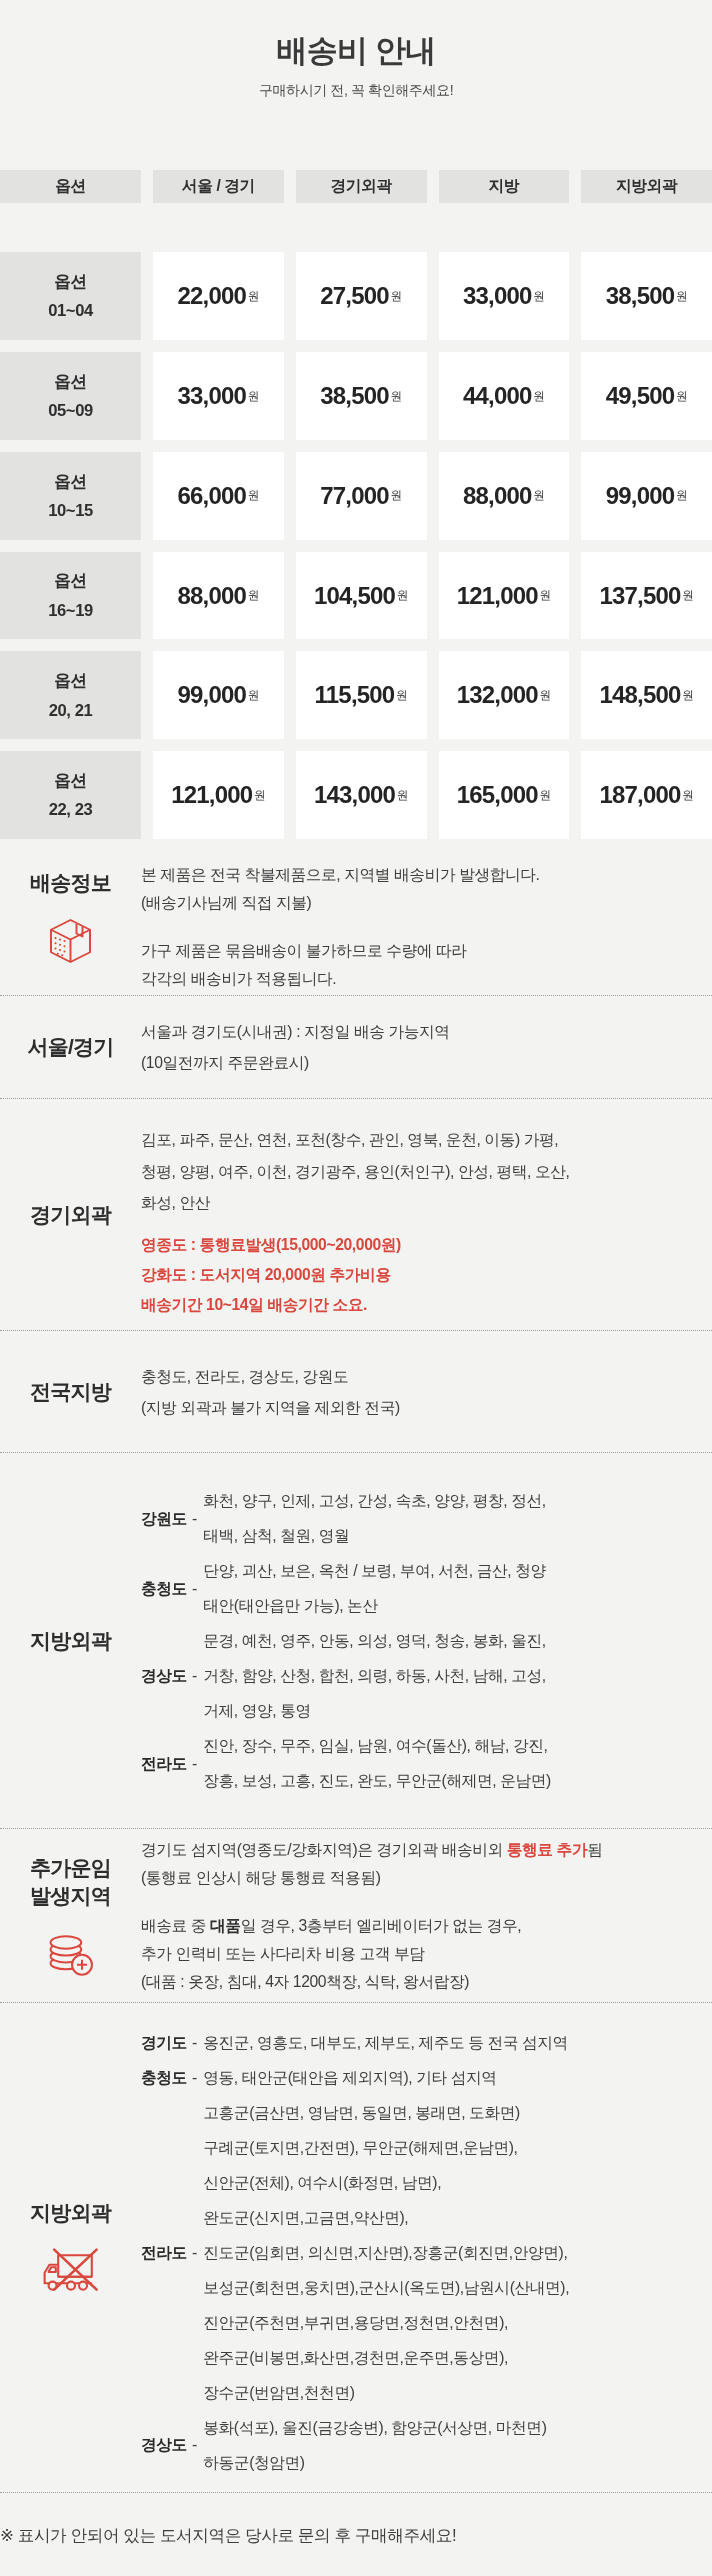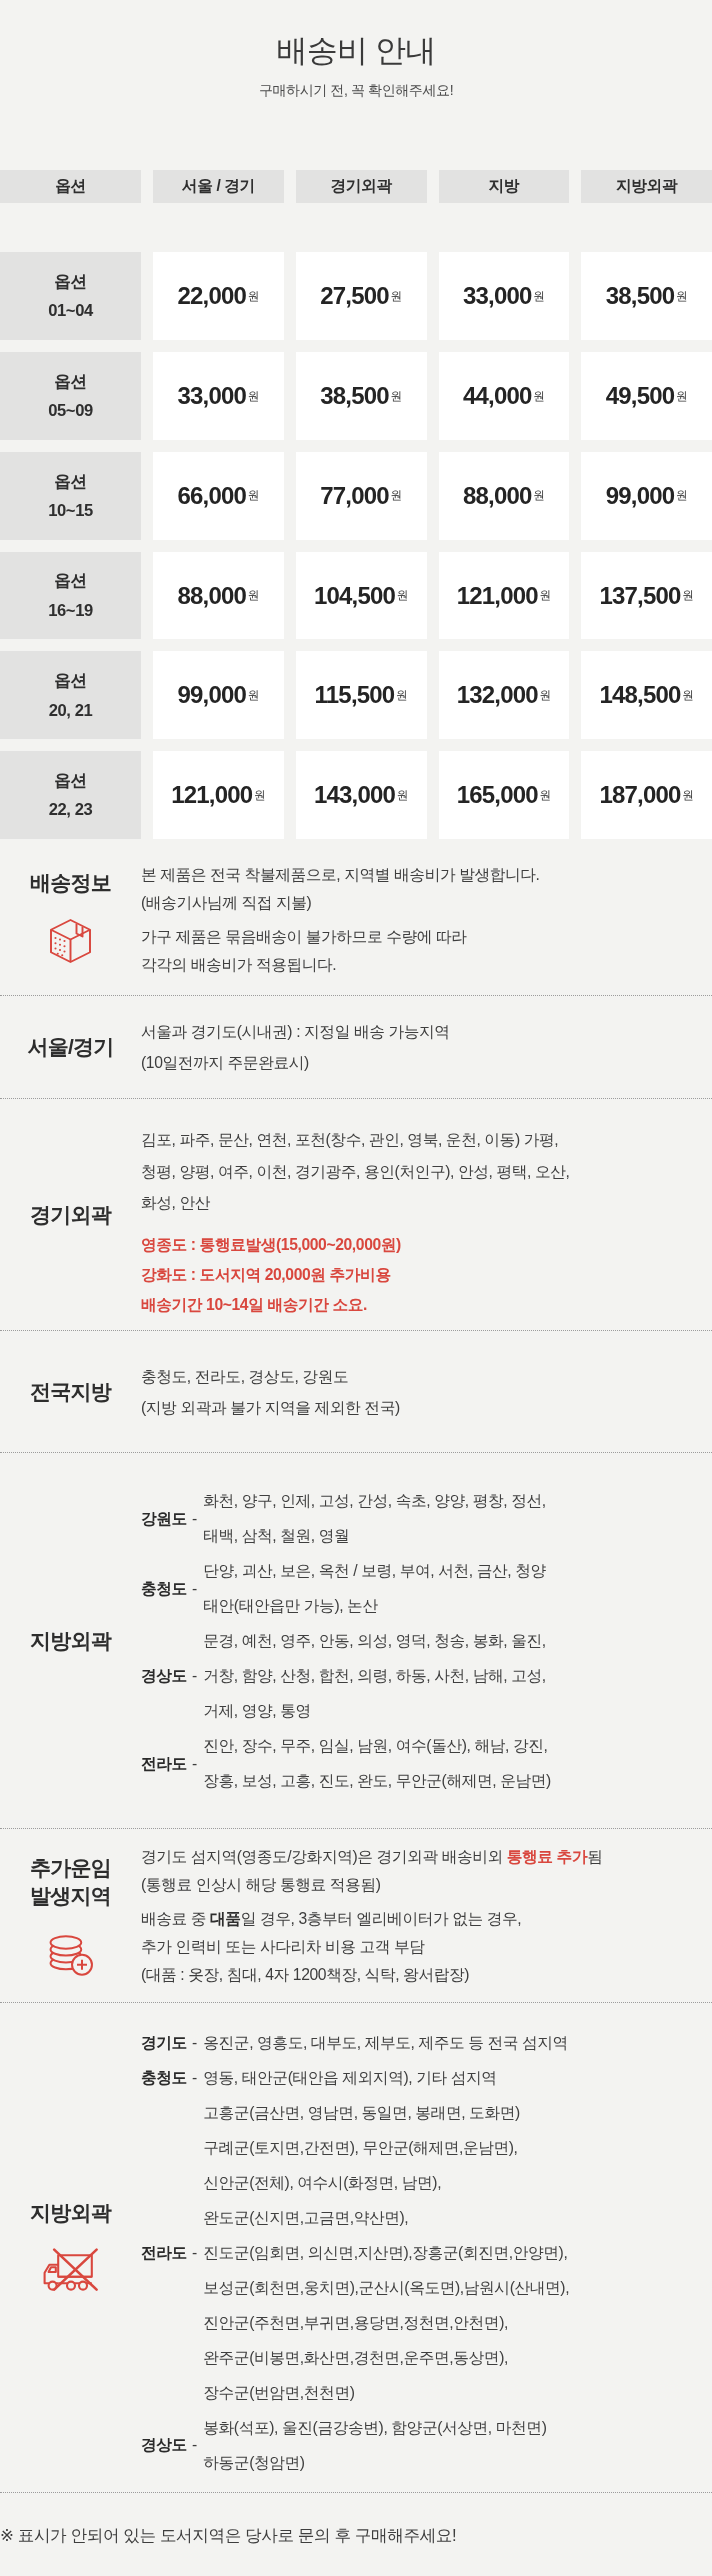--- a/index.html
+++ b/index.html
@@ -7,21 +7,21 @@
     width:712px;height:2576px;overflow:hidden;
     background:#f3f3f1;
     font-family:"Liberation Sans","DejaVu Sans",sans-serif;
     color:#3f3f3f;
     -webkit-font-smoothing:antialiased;
   }
   .wrap{width:712px;}
 
   
   .header{height:170px;box-sizing:border-box;padding-top:33px;text-align:center;}
-  .title{font-size:31px;font-weight:400;color:#3a3a3a;letter-spacing:-0.8px;line-height:36px;}
+  .title{font-size:31px;font-weight:700;color:#3a3a3a;letter-spacing:-0.8px;line-height:36px;}
   .subtitle{margin-top:13.3px;font-size:14px;color:#4c4c4c;letter-spacing:-0.4px;}
 
   
   .ship-table{display:grid;grid-template-columns:141px repeat(4,1fr);gap:12px;height:669px;box-sizing:border-box;}
   .th{background:#e2e2e1;display:flex;align-items:center;justify-content:center;
       font-size:15.7px;font-weight:700;color:#2f2f2f;height:33px;letter-spacing:-0.4px;}
   .opt-cell{background:#e2e2e1;display:flex;flex-direction:column;align-items:center;justify-content:center;
       font-size:16.6px;font-weight:700;color:#2f2f2f;letter-spacing:-0.4px;}
   .opt-cell .l2{margin-top:8.3px;}
   .price-cell{background:#ffffff;display:flex;align-items:center;justify-content:center;text-align:right;}
@@ -30,21 +30,21 @@
 
   
   .section{display:flex;box-sizing:border-box;border-bottom:1.7px dotted #9c9c9c;}
   .label-col{width:141px;flex:none;display:flex;flex-direction:column;align-items:center;justify-content:center;gap:9px;}
   .sec-label{font-size:21px;font-weight:700;color:#2d2d2d;letter-spacing:-0.8px;line-height:28px;text-align:center;}
   .sec-icon{margin-top:11.6px;}
   .content-col{flex:1;box-sizing:border-box;padding-right:21.5px;}
   .v-center{display:flex;flex-direction:column;justify-content:center;}
 
   .para{font-size:15.7px;line-height:28px;letter-spacing:-0.4px;color:#3d3d3d;}
-  .para + .para{margin-top:6px;}
+  .para + .para{margin-top:20px;}
   .ml{white-space:pre-line;}
 
   .sec-delivery-info{height:157px;}
   .sec-delivery-info .content-col{padding-top:22px;}
   .sec-seoul{height:103px;}
   .sec-seoul .para{line-height:31.5px;}
   .sec-gyeonggi-out{height:232px;}
   .sec-gyeonggi-out .content-col{padding-top:25px;}
   .sec-gyeonggi-out .region-list{font-size:15.7px;line-height:31.5px;letter-spacing:-0.4px;}
   .red-notice{margin-top:11.6px;font-size:15.7px;font-weight:700;line-height:30px;color:#d9473e;letter-spacing:-0.4px;}

